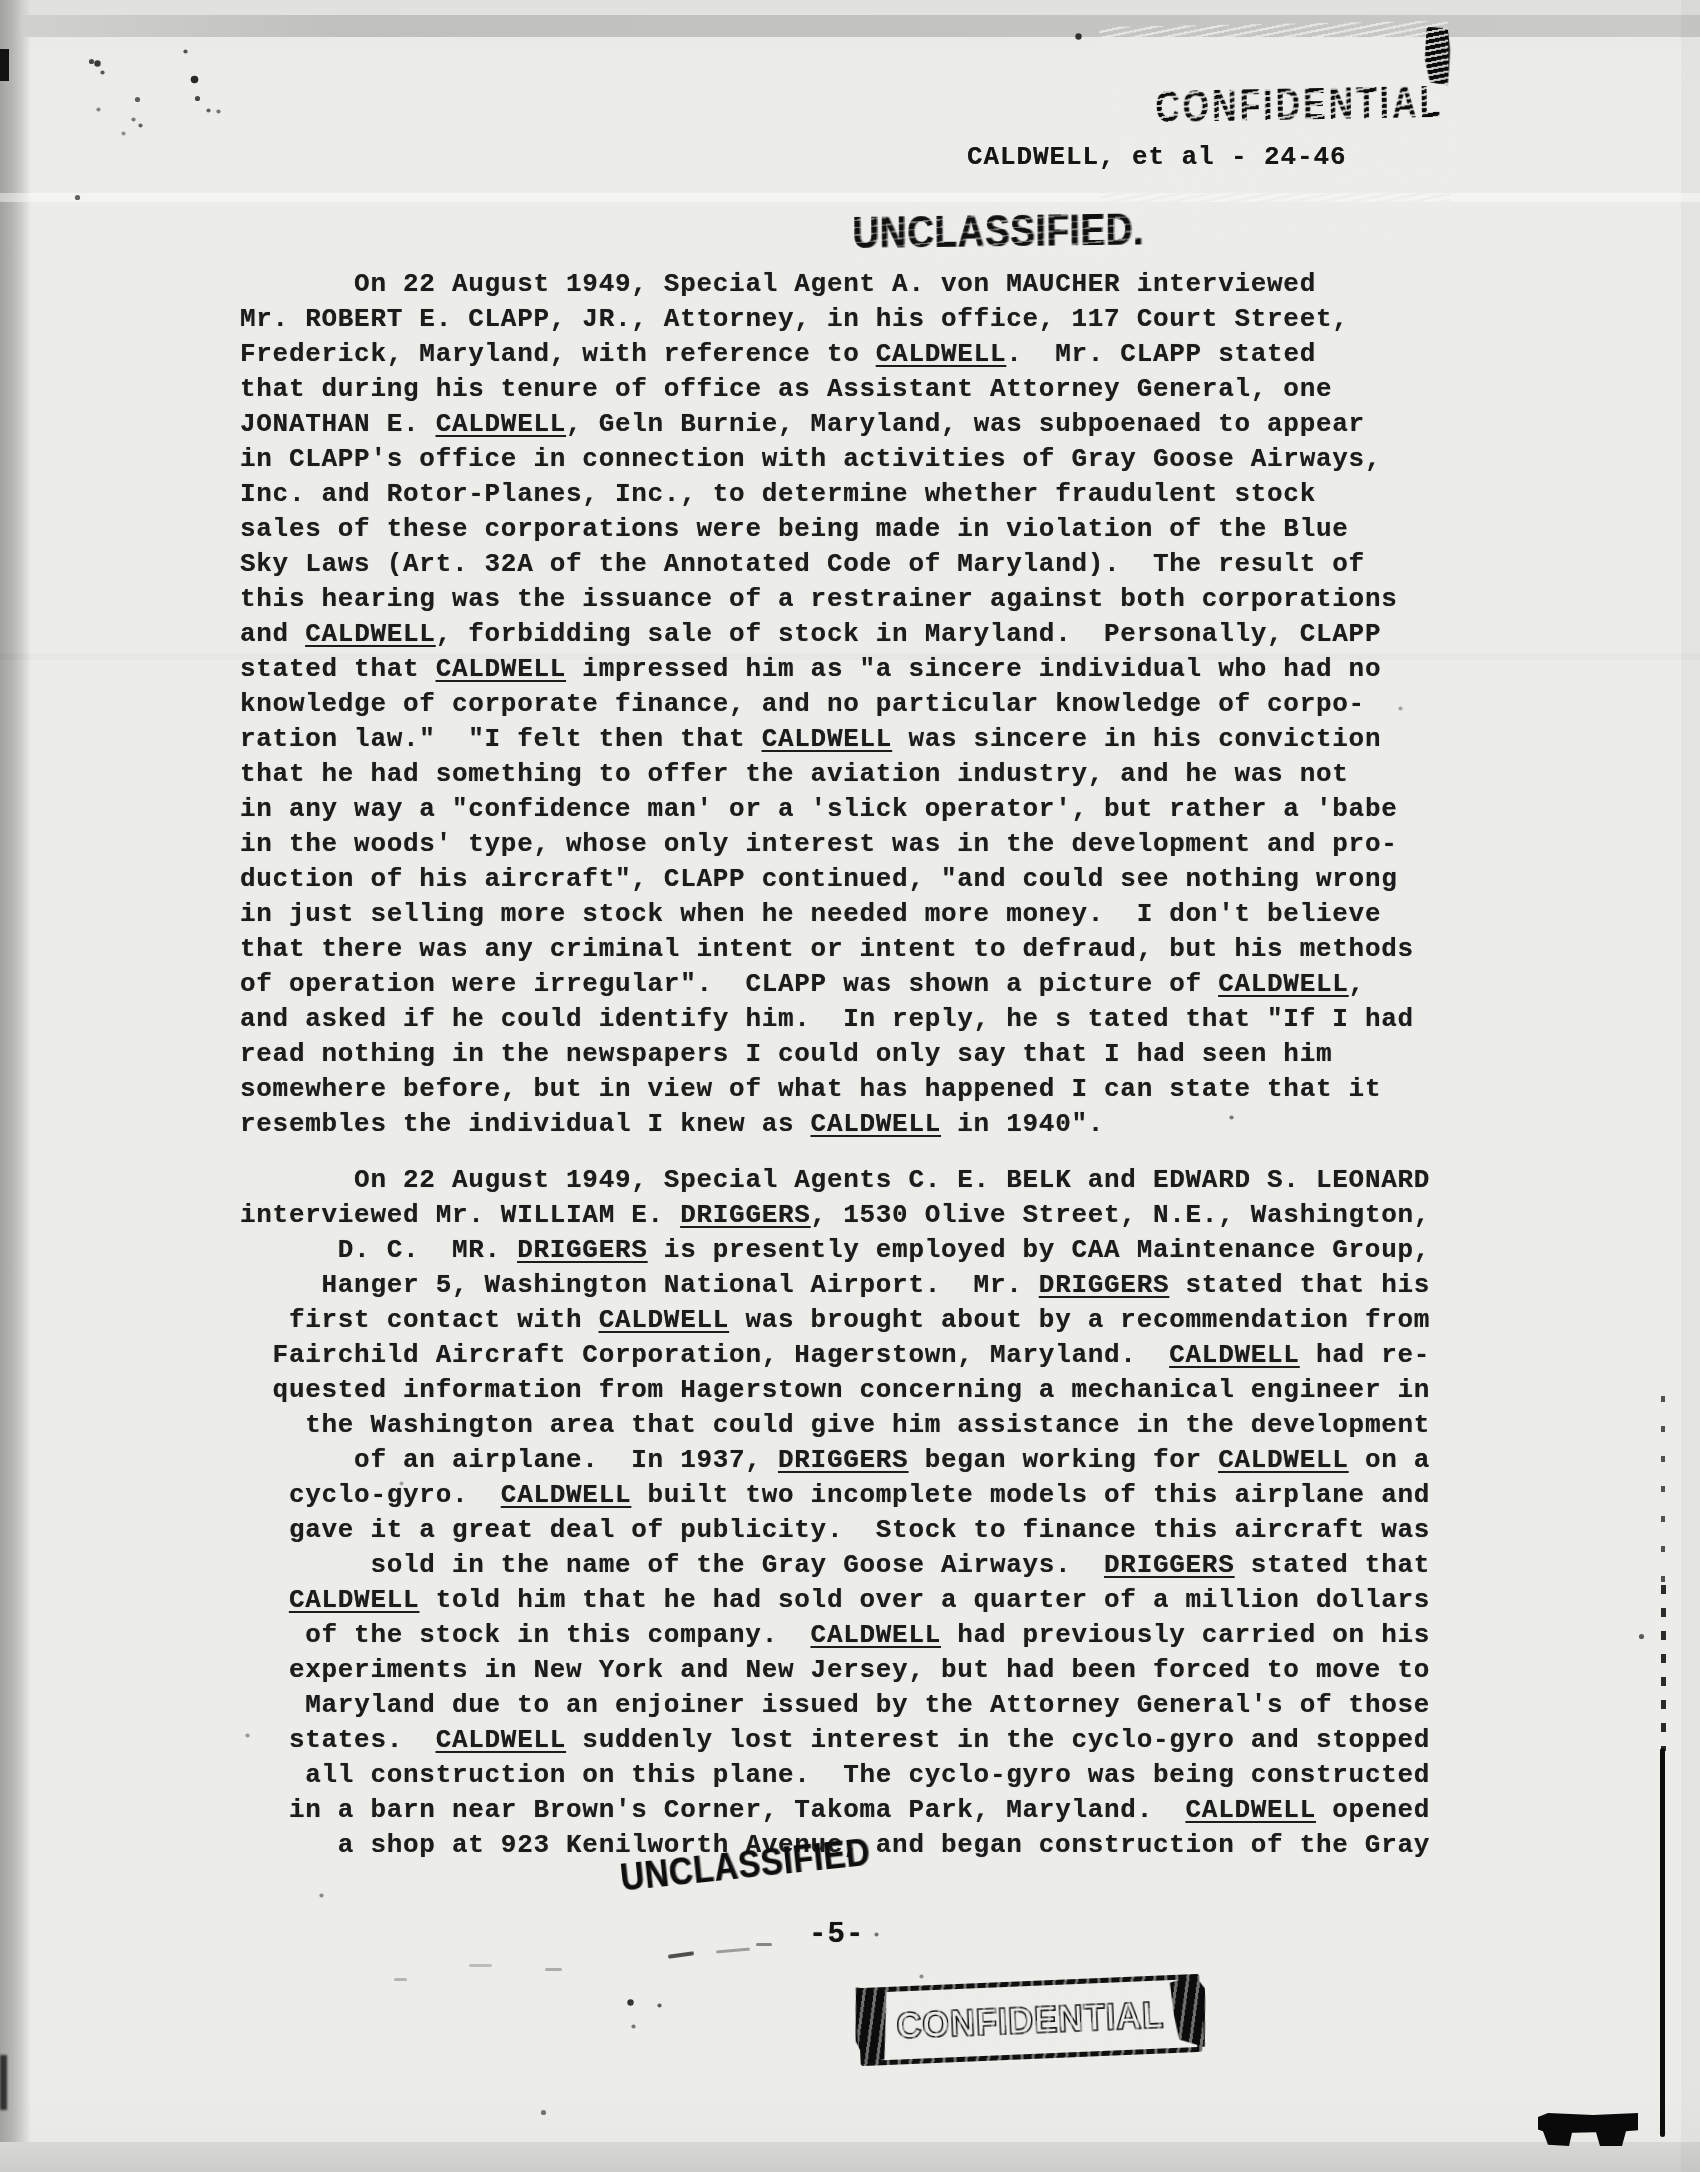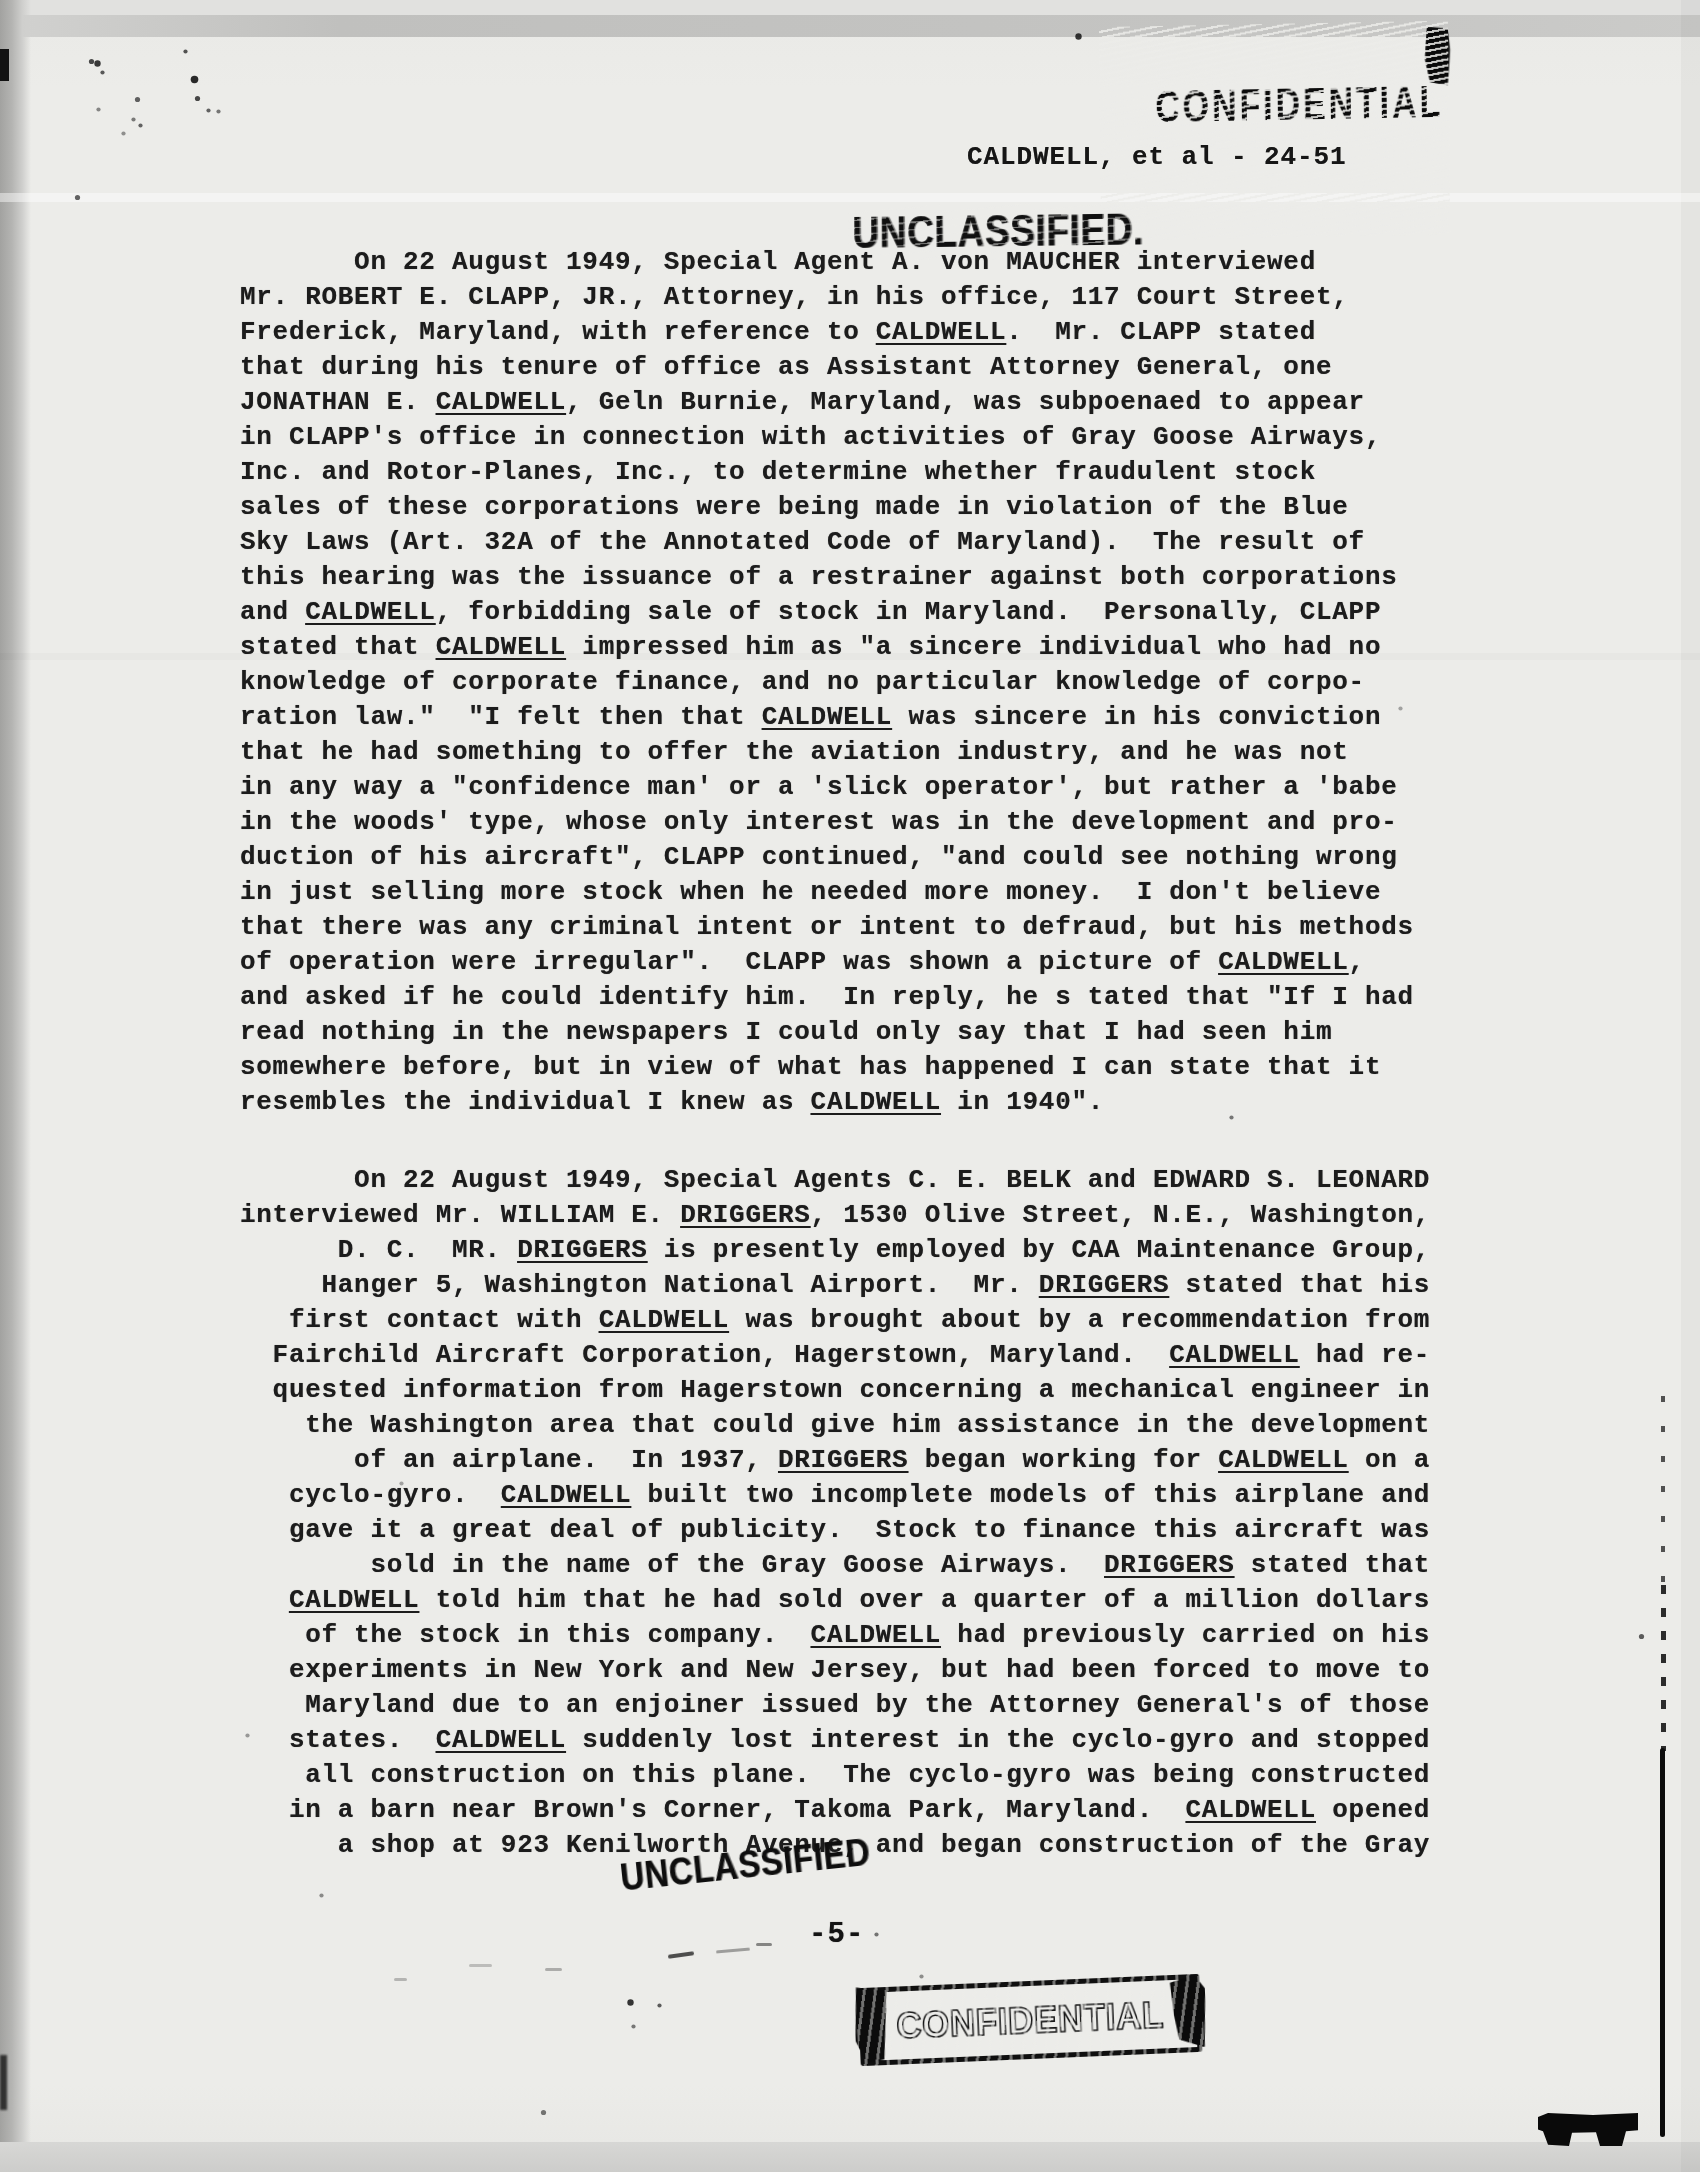--- a/index.html
+++ b/index.html
@@ -27,21 +27,21 @@
   
   .typewriter{
     position:absolute;left:240px;
     font-family:"Liberation Mono","DejaVu Sans Mono",monospace;
     font-weight:700;font-size:26px;line-height:35px;letter-spacing:0.7px;
     color:#1c1c1c;white-space:pre;
     text-shadow:0 0 0.7px rgba(25,25,25,.55);
     filter:blur(0.2px);
   }
   .typewriter u{text-decoration-thickness:1.7px;text-underline-offset:4px;}
-  .para1{top:245px;}
+  .para1{top:267px;}
   .para2{top:1163px;text-align:right;}
 
   .case-header{
     position:absolute;left:967px;top:142px;
     font-family:"Liberation Mono","DejaVu Sans Mono",monospace;
     font-weight:700;font-size:26px;letter-spacing:0.9px;color:#161616;
     text-shadow:0 0 0.6px rgba(0,0,0,.5);filter:blur(0.2px);white-space:pre;
   }
   .page-number{
     position:absolute;left:809px;top:1918px;
@@ -160,21 +160,21 @@
   <div class="band-bottom"></div>
   <div class="right-shade"></div>
   <div class="streak-light"></div>
   <div class="streak-dark"></div>
 
   <div class="stamp-top">
     <span>CONFIDENTIAL</span>
     <span class="ink-blob"></span>
   </div>
 
-  <div class="case-header">CALDWELL, et al - 24-51</div>
+  <div class="case-header">CALDWELL, et al - 24-46</div>
 
   <div class="stamp-heading">UNCLASSIFIED.</div>
 
   <div class="typewriter para1">       On 22 August 1949, Special Agent A. von MAUCHER interviewed
 Mr. ROBERT E. CLAPP, JR., Attorney, in his office, 117 Court Street,
 Frederick, Maryland, with reference to <u>CALDWELL</u>.  Mr. CLAPP stated
 that during his tenure of office as Assistant Attorney General, one
 JONATHAN E. <u>CALDWELL</u>, Geln Burnie, Maryland, was subpoenaed to appear
 in CLAPP's office in connection with activities of Gray Goose Airways,
 Inc. and Rotor-Planes, Inc., to determine whether fraudulent stock

